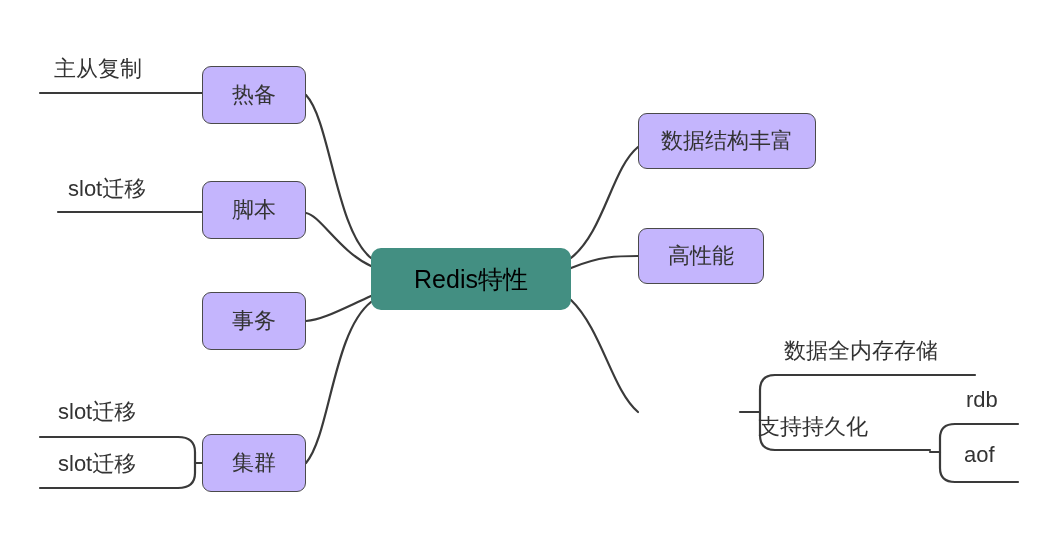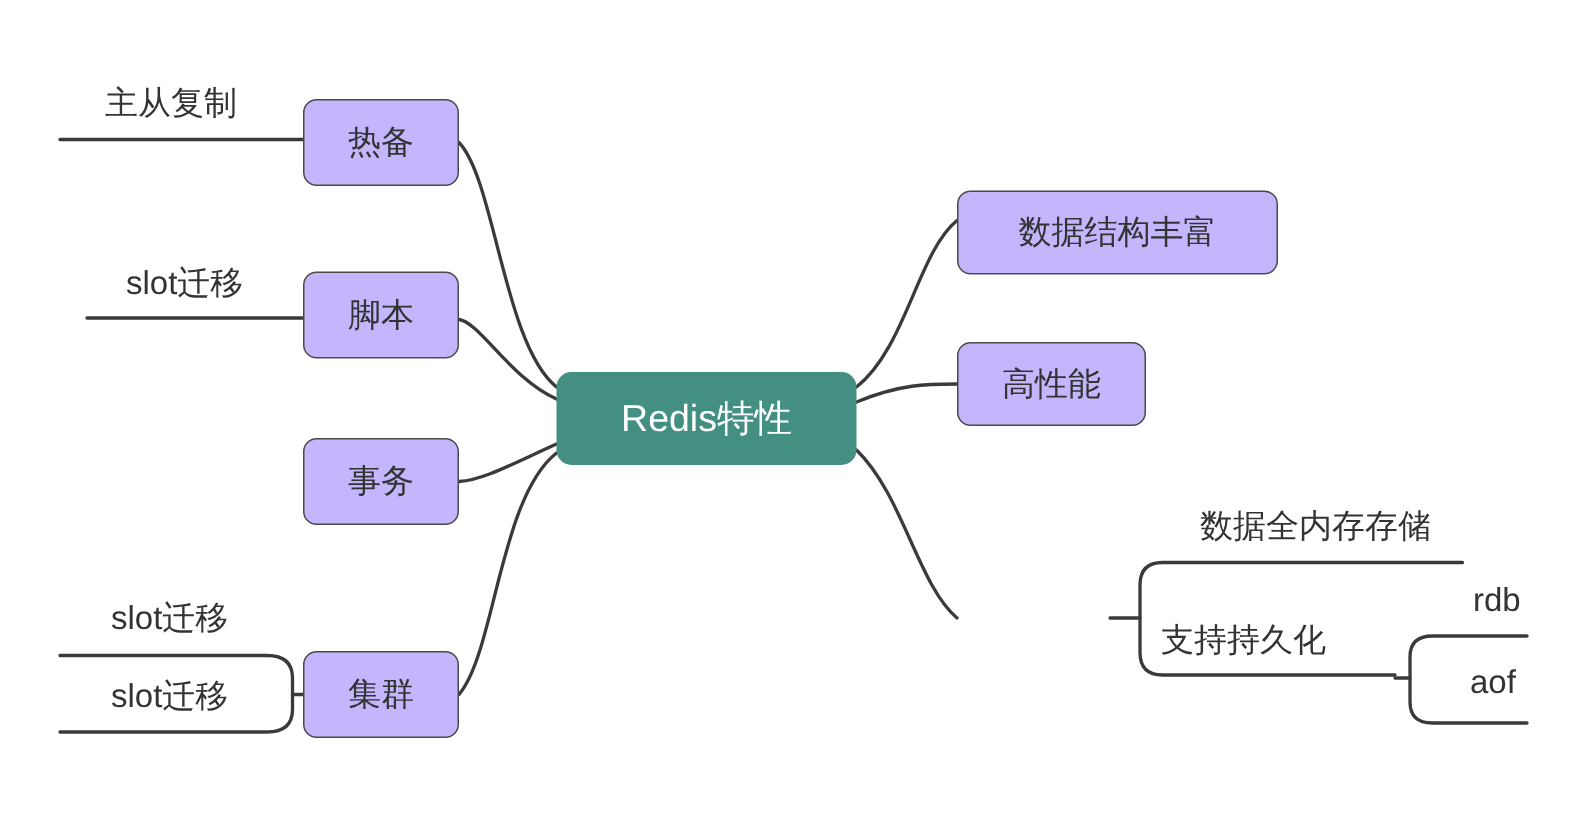--- a/index.html
+++ b/index.html
@@ -22,32 +22,31 @@
     border-radius:9px;
     color:#333333;
     font-size:22px;
     line-height:1;
     white-space:nowrap;
   }
   .node.root{
     background:#438f82;
     border:none;
     border-radius:10px;
-    color:#ffffff;
+    color:#000000;
     font-size:25px;
   }
 
   
   .label{
     position:absolute;
     color:#333333;
     font-size:22px;
     line-height:1;
     white-space:nowrap;
-    margin-left:16px;
   }
 </style>
 </head>
 <body>
 
 <div id="mindmap">
 
   <svg id="edges" viewBox="0 0 1064 550" xmlns="http://www.w3.org/2000/svg">
     <g fill="none" stroke="#3a3a3a" stroke-width="2.2" stroke-linecap="round">
 
@@ -86,21 +85,21 @@
   <div class="node" style="left:202px;top:292px;width:104px;height:58px;">事务</div>
 
   <div class="label" style="left:54px;top:58px;">主从复制</div>
 
   <div class="label" style="left:68px;top:178px;">slot迁移</div>
 
   <div class="label" style="left:58px;top:401px;">slot迁移</div>
 
   <div class="label" style="left:58px;top:453px;">slot迁移</div>
 
-  <div class="node" style="left:638px;top:127px;width:214px;height:56px;">数据结构丰富</div>
+  <div class="node" style="left:638px;top:113px;width:178px;height:56px;">数据结构丰富</div>
 
   <div class="node" style="left:638px;top:228px;width:126px;height:56px;">高性能</div>
 
 
   <div class="label" style="left:784px;top:340px;">数据全内存存储</div>
 
   <div class="label" style="left:758px;top:416px;text-align:center;">支持持久化</div>
 
   <div class="label" style="left:966px;top:389px;">rdb</div>
 

